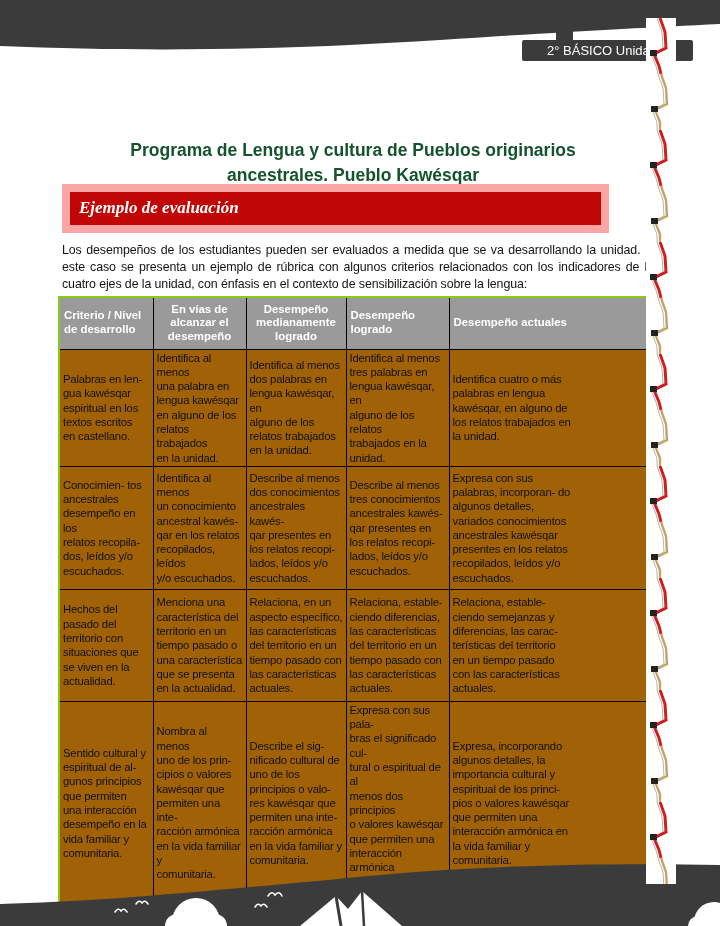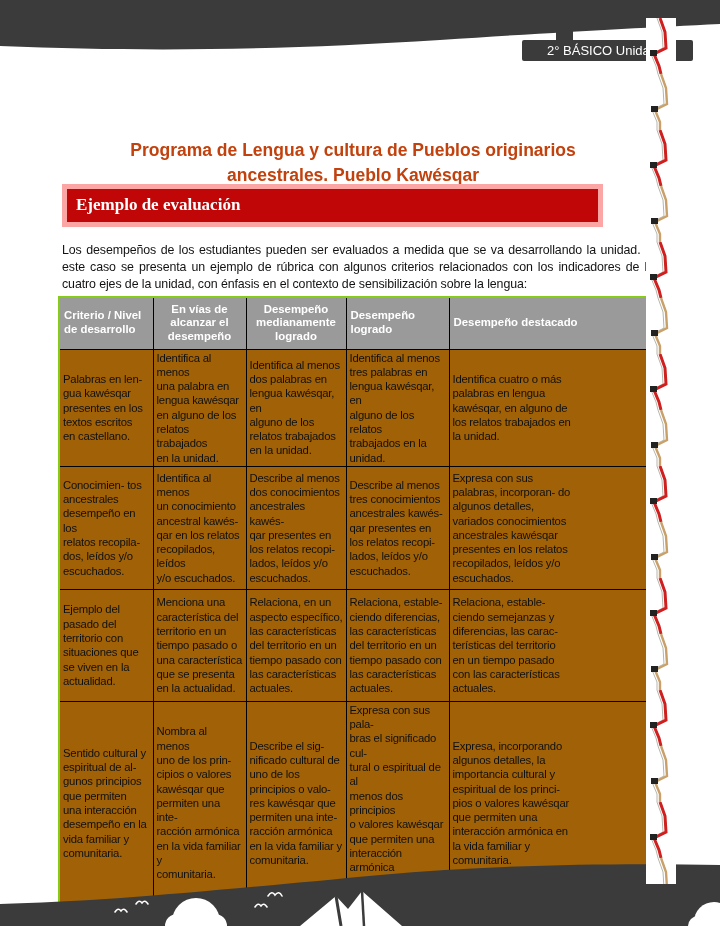--- a/index.html
+++ b/index.html
@@ -22,28 +22,28 @@
   
   .side-pattern{position:absolute;top:18px;left:646px;width:30px;height:866px;background:#fff;z-index:4;}
   .pat-red{fill:none;stroke:var(--pattern_red);stroke-width:3;}
   .pat-tan{fill:none;stroke:var(--pattern_tan);stroke-width:2.4;}
   .pat-thin{fill:none;stroke:#b5b5ad;stroke-width:1;}
   .pat-dark{fill:#222;}
   
   .title{
     position:absolute;top:126px;left:60px;width:586px;
     text-align:center;font-weight:bold;font-size:17.5px;line-height:25px;
-    white-space:pre-line;color:#c2410c;z-index:2;
+    white-space:pre-line;color:#14532d;z-index:2;
   }
   
   .red-banner{
     position:absolute;top:184px;left:62px;width:522px;height:33px;
-    background:var(--accent_red);border:5px solid #fca5a5;
+    background:var(--accent_red);border:8px solid #fca5a5;
     color:#fff;font-family:"Liberation Serif", serif;font-weight:bold;
-    font-size:17px;line-height:32px;padding-left:9px;z-index:2;
+    font-size:17px;line-height:32px;padding-left:9px;z-index:2;font-style:italic;
   }
   
   .intro{
     position:absolute;top:230px;left:62px;width:598px;
     font-size:12.4px;line-height:17px;letter-spacing:-0.1px;
     text-align:justify;color:#131313;z-index:2;
   }
   
   table.rubric{
     position:absolute;top:296px;left:58px;width:604px;
@@ -117,26 +117,26 @@
     <th class="al">Criterio / Nivel
 de desarrollo</th>
     <th class="ac">En vías de
 alcanzar el
 desempeño</th>
     <th class="ac">Desempeño
 medianamente
 logrado</th>
     <th class="al">Desempeño
 logrado</th>
-    <th class="al">Desempeño destacado</th>
+    <th class="al">Desempeño actuales</th>
   </tr>
   <tr style="height:107px">
     <td>Palabras en len-
 gua kawésqar
-presentes en los
+espiritual en los
 textos escritos
 en castellano.</td>
     <td>Identifica al menos
 una palabra en
 lengua kawésqar
 en alguno de los
 relatos trabajados
 en la unidad.</td>
     <td>Identifica al menos
 dos palabras en
@@ -186,21 +186,21 @@
     <td>Expresa con sus
 palabras, incorporan- do
 algunos detalles,
 variados conocimientos
 ancestrales kawésqar
 presentes en los relatos
 recopilados, leídos y/o
 escuchados.</td>
   </tr>
   <tr style="height:112px">
-    <td>Ejemplo del
+    <td>Hechos del
 pasado del
 territorio con
 situaciones que
 se viven en la
 actualidad.</td>
     <td>Menciona una
 característica del
 territorio en un
 tiempo pasado o
 una característica

